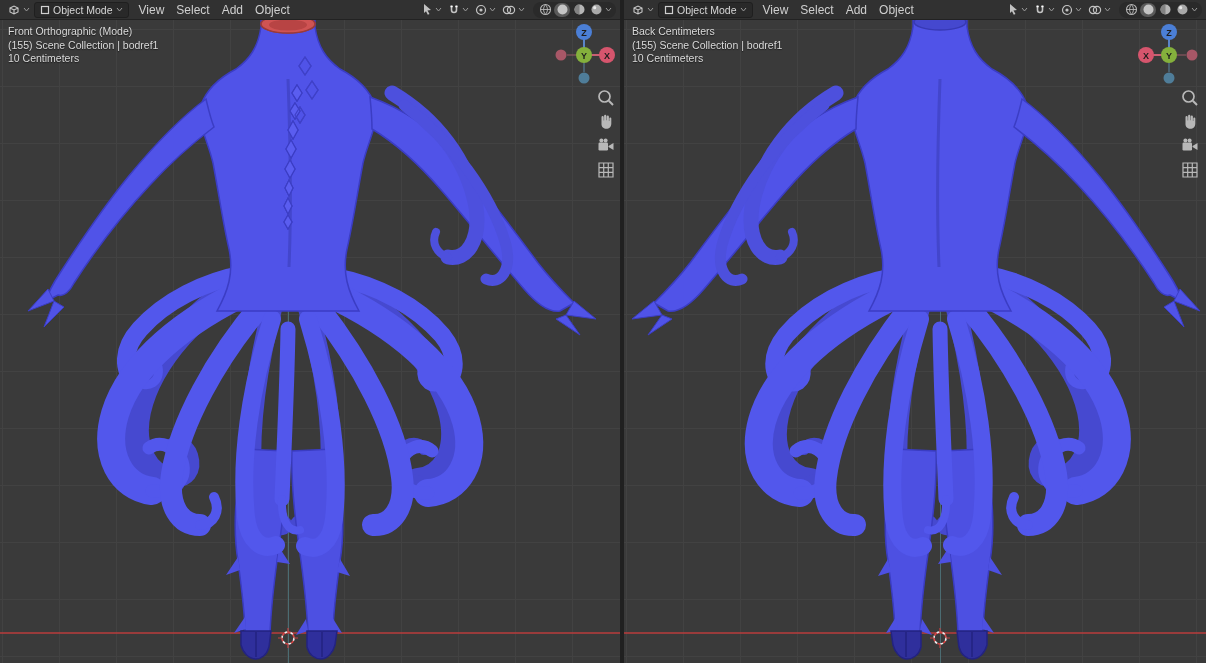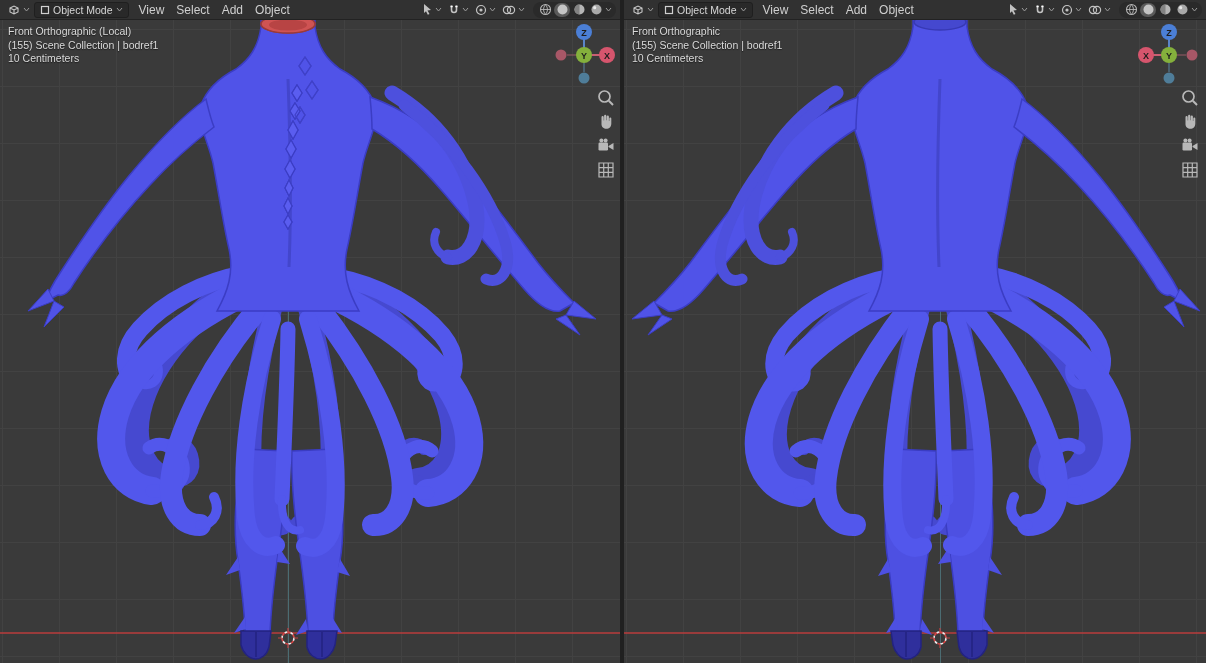--- a/index.html
+++ b/index.html
@@ -212,21 +212,21 @@
               <circle cx="4.7" cy="4.7" r="1.6" fill="#e8e8e8"></circle>
             </svg>
           </span>
         <svg width="7" height="5">
             <path d="M1 1 L3.5 4 L6 1" stroke="#9a9a9a" fill="none"></path>
           </svg>
       </div>
     </div>
 
     <div class="vp-overlay">
-      <div>Front Orthographic (Local)</div>
+      <div>Front Orthographic (Mode)</div>
       <div>(155) Scene Collection | bodref1</div>
       <div>10 Centimeters</div>
     </div>
 
     <svg class="gizmo" style="left:552px;" width="64" height="64">
       <line x1="32" y1="32" x2="32" y2="13" stroke="#5a84c8" stroke-width="2"></line>
       <line x1="32" y1="32" x2="51" y2="32" stroke="#c95f72" stroke-width="2"></line>
       <line x1="32" y1="32" x2="15" y2="32" stroke="#8a5560" stroke-width="2" opacity="0.6"></line>
       <line x1="32" y1="32" x2="32" y2="49" stroke="#54788f" stroke-width="2" opacity="0.6"></line>
       <circle cx="32" cy="9" r="8" fill="#4b7fd6"></circle>
@@ -369,21 +369,21 @@
               <circle cx="4.7" cy="4.7" r="1.6" fill="#e8e8e8"></circle>
             </svg>
           </span>
         <svg width="7" height="5">
             <path d="M1 1 L3.5 4 L6 1" stroke="#9a9a9a" fill="none"></path>
           </svg>
       </div>
     </div>
 
     <div class="vp-overlay">
-      <div>Front Orthographic</div>
+      <div>Back Centimeters</div>
       <div>(155) Scene Collection | bodref1</div>
       <div>10 Centimeters</div>
     </div>
 
     <svg class="gizmo" style="left:513px;" width="64" height="64">
       <line x1="32" y1="32" x2="32" y2="13" stroke="#5a84c8" stroke-width="2"></line>
       <line x1="32" y1="32" x2="13" y2="32" stroke="#c95f72" stroke-width="2"></line>
       <line x1="32" y1="32" x2="49" y2="32" stroke="#8a5560" stroke-width="2" opacity="0.6"></line>
       <line x1="32" y1="32" x2="32" y2="49" stroke="#54788f" stroke-width="2" opacity="0.6"></line>
       <circle cx="32" cy="9" r="8" fill="#4b7fd6"></circle>

